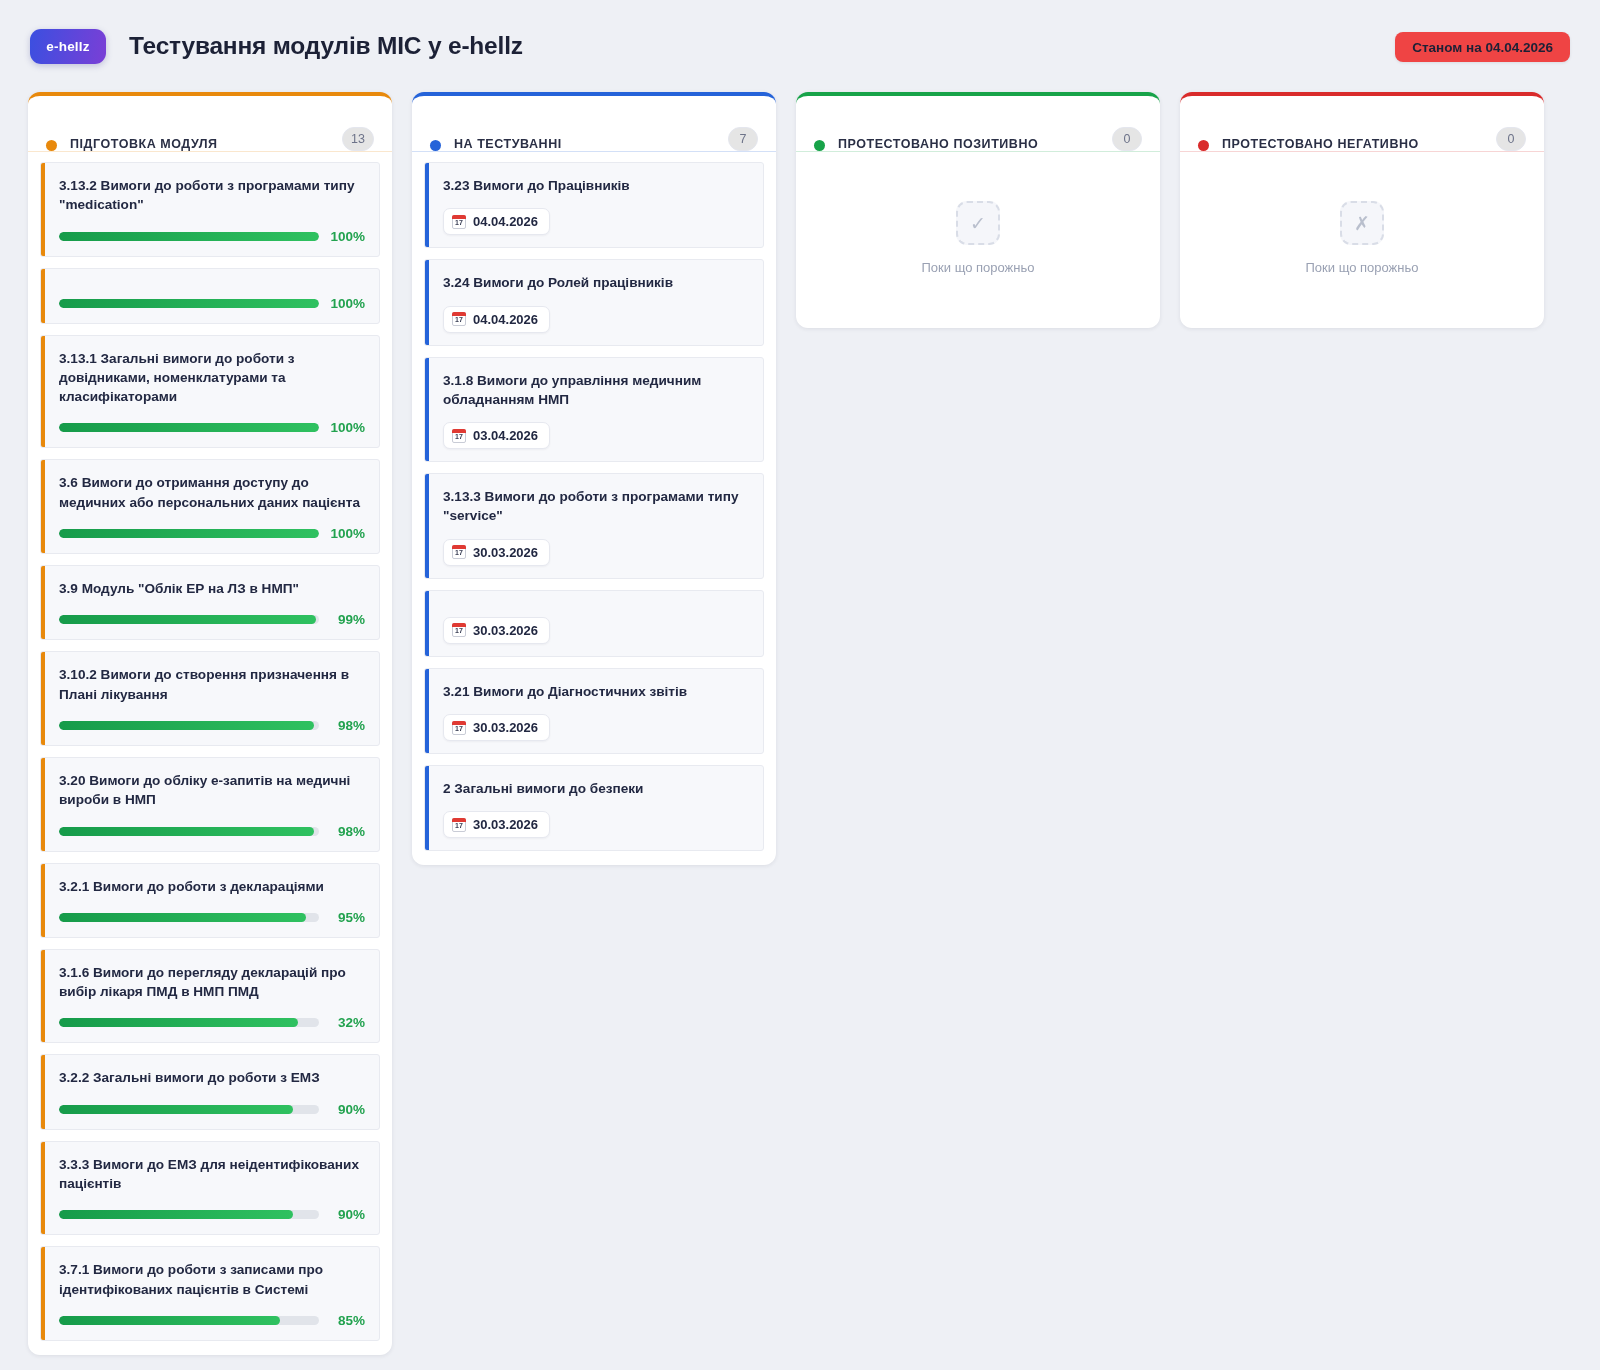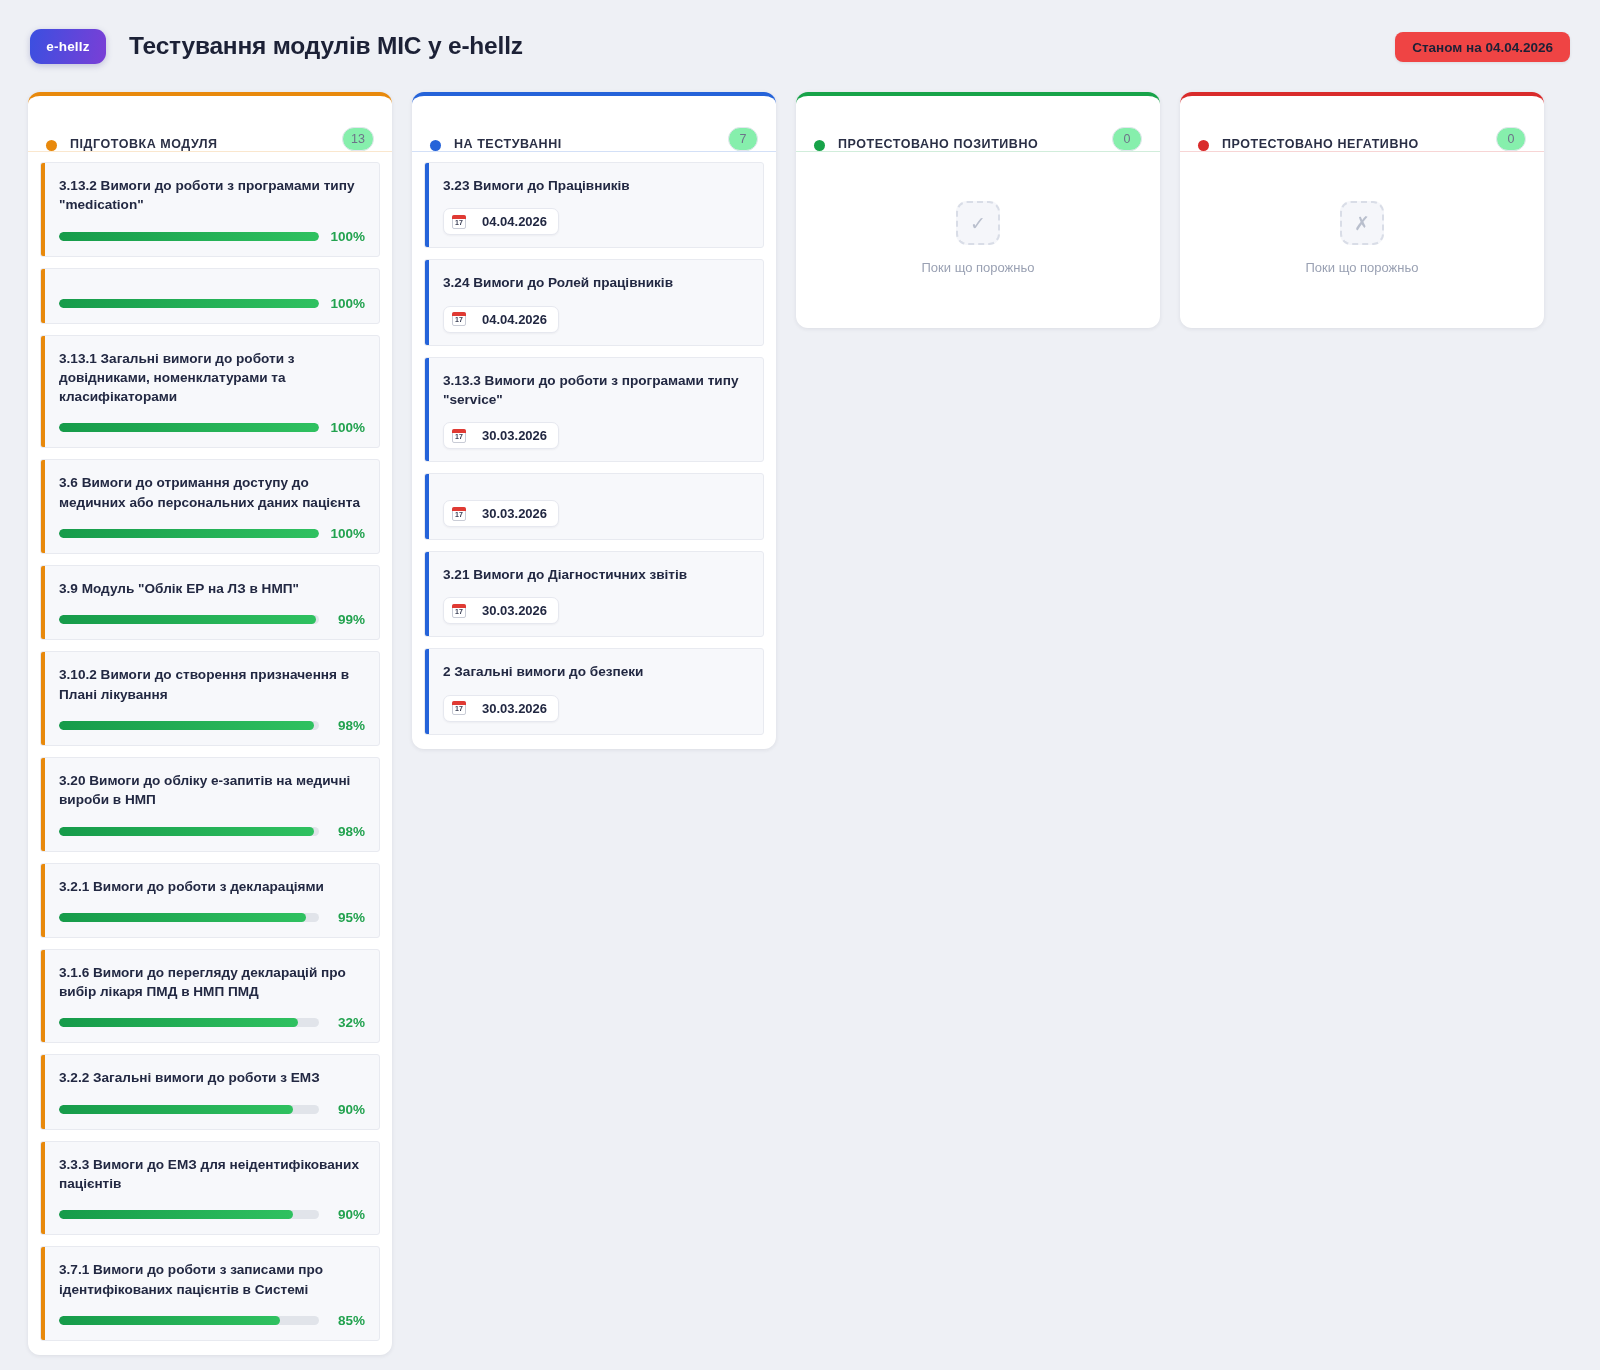--- a/index.html
+++ b/index.html
@@ -100,21 +100,21 @@
     color: #2a2f45;
     flex: 1 1 auto;
     white-space: nowrap;
     overflow: hidden;
   }
   .col-count {
     min-width: 30px;
     height: 24px;
     padding: 0 8px;
     border-radius: 12px;
-    background: #86efac;
+    background: #e5e5e5;
     border: 1px solid #e4e6ee;
     font-size: 12.5px;
     color: #6d7389;
     display: flex;
     align-items: center;
     justify-content: center;
     flex: 0 0 auto;
   }
   .col-body { padding: 10px 12px 14px 12px; }
 
@@ -172,21 +172,21 @@
     font-size: 13.5px;
     font-weight: bold;
     color: #22a css;
     color: #22a24f;
   }
 
   
   .date-chip {
     display: inline-flex;
     align-items: center;
-    gap: 16px;
+    gap: 7px;
     margin-top: 13px;
     margin-left: 4px;
     height: 27px;
     padding: 0 11px 0 8px;
     background: #ffffff;
     border: 1px solid #e6e8ef;
     border-radius: 7px;
     font-size: 13px;
     font-weight: bold;
     color: #222842;
@@ -388,20 +388,26 @@
               <span class="cal-num">17</span>
             </span>
             <span>04.04.2026</span>
           </div></div>
         <div class="card test"><div class="card-title">3.24 Вимоги до Ролей працівників</div><div class="date-chip">
             <span class="cal-icon">
               <span class="cal-num">17</span>
             </span>
             <span>04.04.2026</span>
           </div></div>
+        <div class="card test"><div class="card-title">3.1.8 Вимоги до управління медичним обладнанням НМП</div><div class="date-chip">
+            <span class="cal-icon">
+              <span class="cal-num">17</span>
+            </span>
+            <span>03.04.2026</span>
+          </div></div>
         <div class="card test"><div class="card-title">3.13.3 Вимоги до роботи з програмами типу "service"</div><div class="date-chip">
             <span class="cal-icon">
               <span class="cal-num">17</span>
             </span>
             <span>30.03.2026</span>
           </div></div>
         <div class="card test"><div class="date-chip">
             <span class="cal-icon">
               <span class="cal-num">17</span>
             </span>

